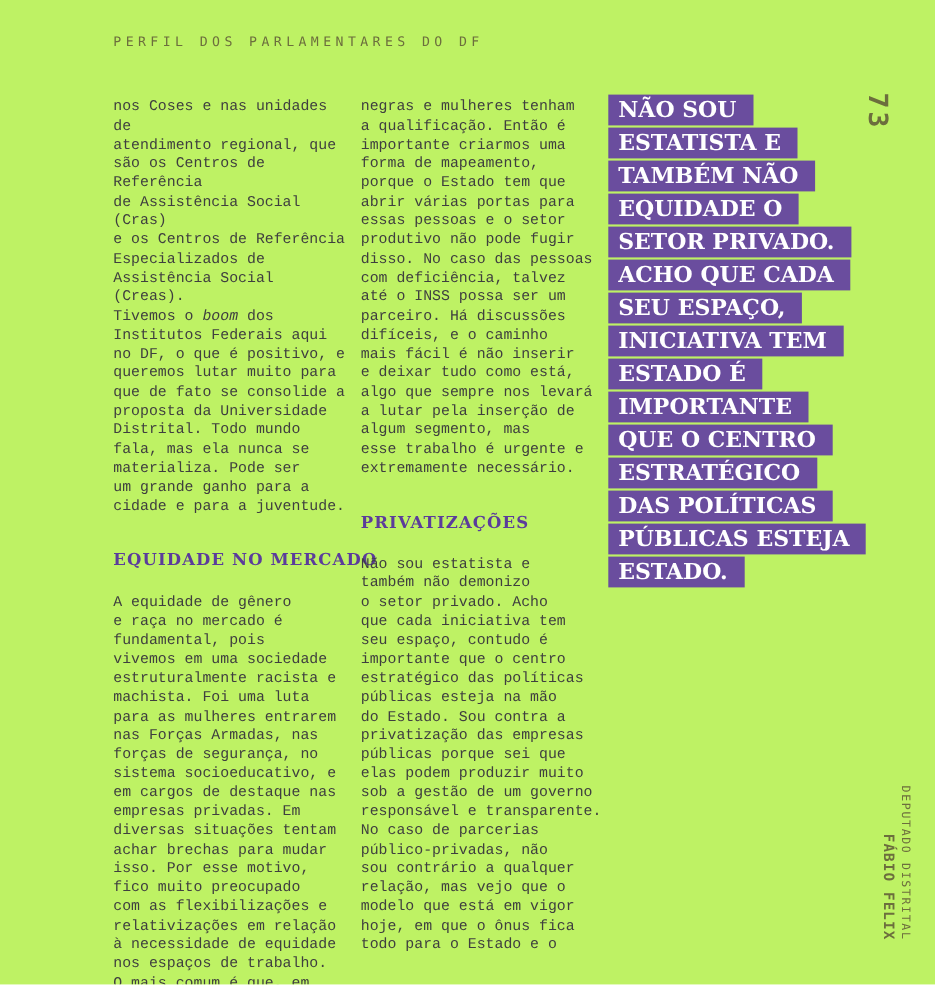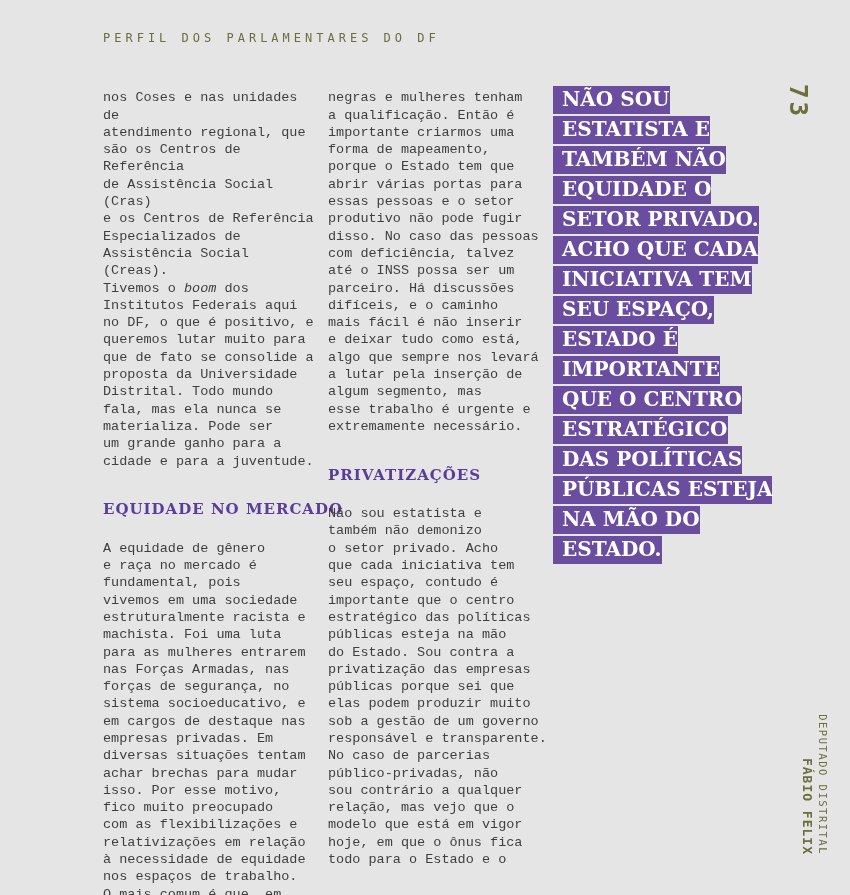--- a/index.html
+++ b/index.html
@@ -1,19 +1,19 @@
 <!DOCTYPE html>
 <html><head>
 <meta charset="utf-8">
 <style>
   html,body{margin:0;padding:0;background:#ffffff;}
   .page{
     position:relative;
     width:850px;height:895px;
-    background:#e5e5e5;
+    background:#bef264;
     overflow:hidden;
     font-family:"Liberation Mono", monospace;
   }
   .kicker{
     position:absolute;left:103px;top:31px;
     font-family:"DejaVu Sans Mono", monospace;
     font-size:12px;letter-spacing:4px;
     color:#6c6e3d;
     white-space:nowrap;
   }
@@ -45,21 +45,21 @@
     position:absolute;left:553px;top:86px;width:245px;
   }
   .pq-line{margin:0 0 2px 0;}
   .pq-line span{
     display:inline-block;
     background:#6a4d9e;
     color:#ffffff;
     font-family:"DejaVu Serif", serif;
     font-weight:bold;
     font-size:20px;line-height:19px;
-    padding:4px 0 5px 9px;
+    padding:4px 15px 5px 9px;
     white-space:nowrap;
   }
   .credit{
     position:absolute;left:830px;top:690px;width:165px;
     transform:rotate(90deg);transform-origin:0 0;
     text-align:right;
     color:#6c6e3d;
     font-family:"DejaVu Sans Mono", monospace;
   }
   .credit-role{
@@ -170,29 +170,28 @@
 todo para o Estado e o</p>
   </div>
 
   <div class="pullquote">
     <div class="pq-line"><span>NÃO SOU</span></div>
     <div class="pq-line"><span>ESTATISTA E</span></div>
     <div class="pq-line"><span>TAMBÉM NÃO</span></div>
     <div class="pq-line"><span>EQUIDADE O</span></div>
     <div class="pq-line"><span>SETOR PRIVADO.</span></div>
     <div class="pq-line"><span>ACHO QUE CADA</span></div>
+    <div class="pq-line"><span>SEU ESPAÇO,</span></div>
     <div class="pq-line"><span>INICIATIVA TEM</span></div>
-    <div class="pq-line"><span>SEU ESPAÇO,</span></div>
     <div class="pq-line"><span>ESTADO É</span></div>
     <div class="pq-line"><span>IMPORTANTE</span></div>
     <div class="pq-line"><span>QUE O CENTRO</span></div>
     <div class="pq-line"><span>ESTRATÉGICO</span></div>
     <div class="pq-line"><span>DAS POLÍTICAS</span></div>
     <div class="pq-line"><span>PÚBLICAS ESTEJA</span></div>
-    <div class="pq-line"><span>NA MÃO DO</span></div>
     <div class="pq-line"><span>ESTADO.</span></div>
   </div>
 
   <div class="credit">
     <div class="credit-role">DEPUTADO DISTRITAL</div>
     <div class="credit-name">FÁBIO FELIX</div>
   </div>
 
 </div>
 

